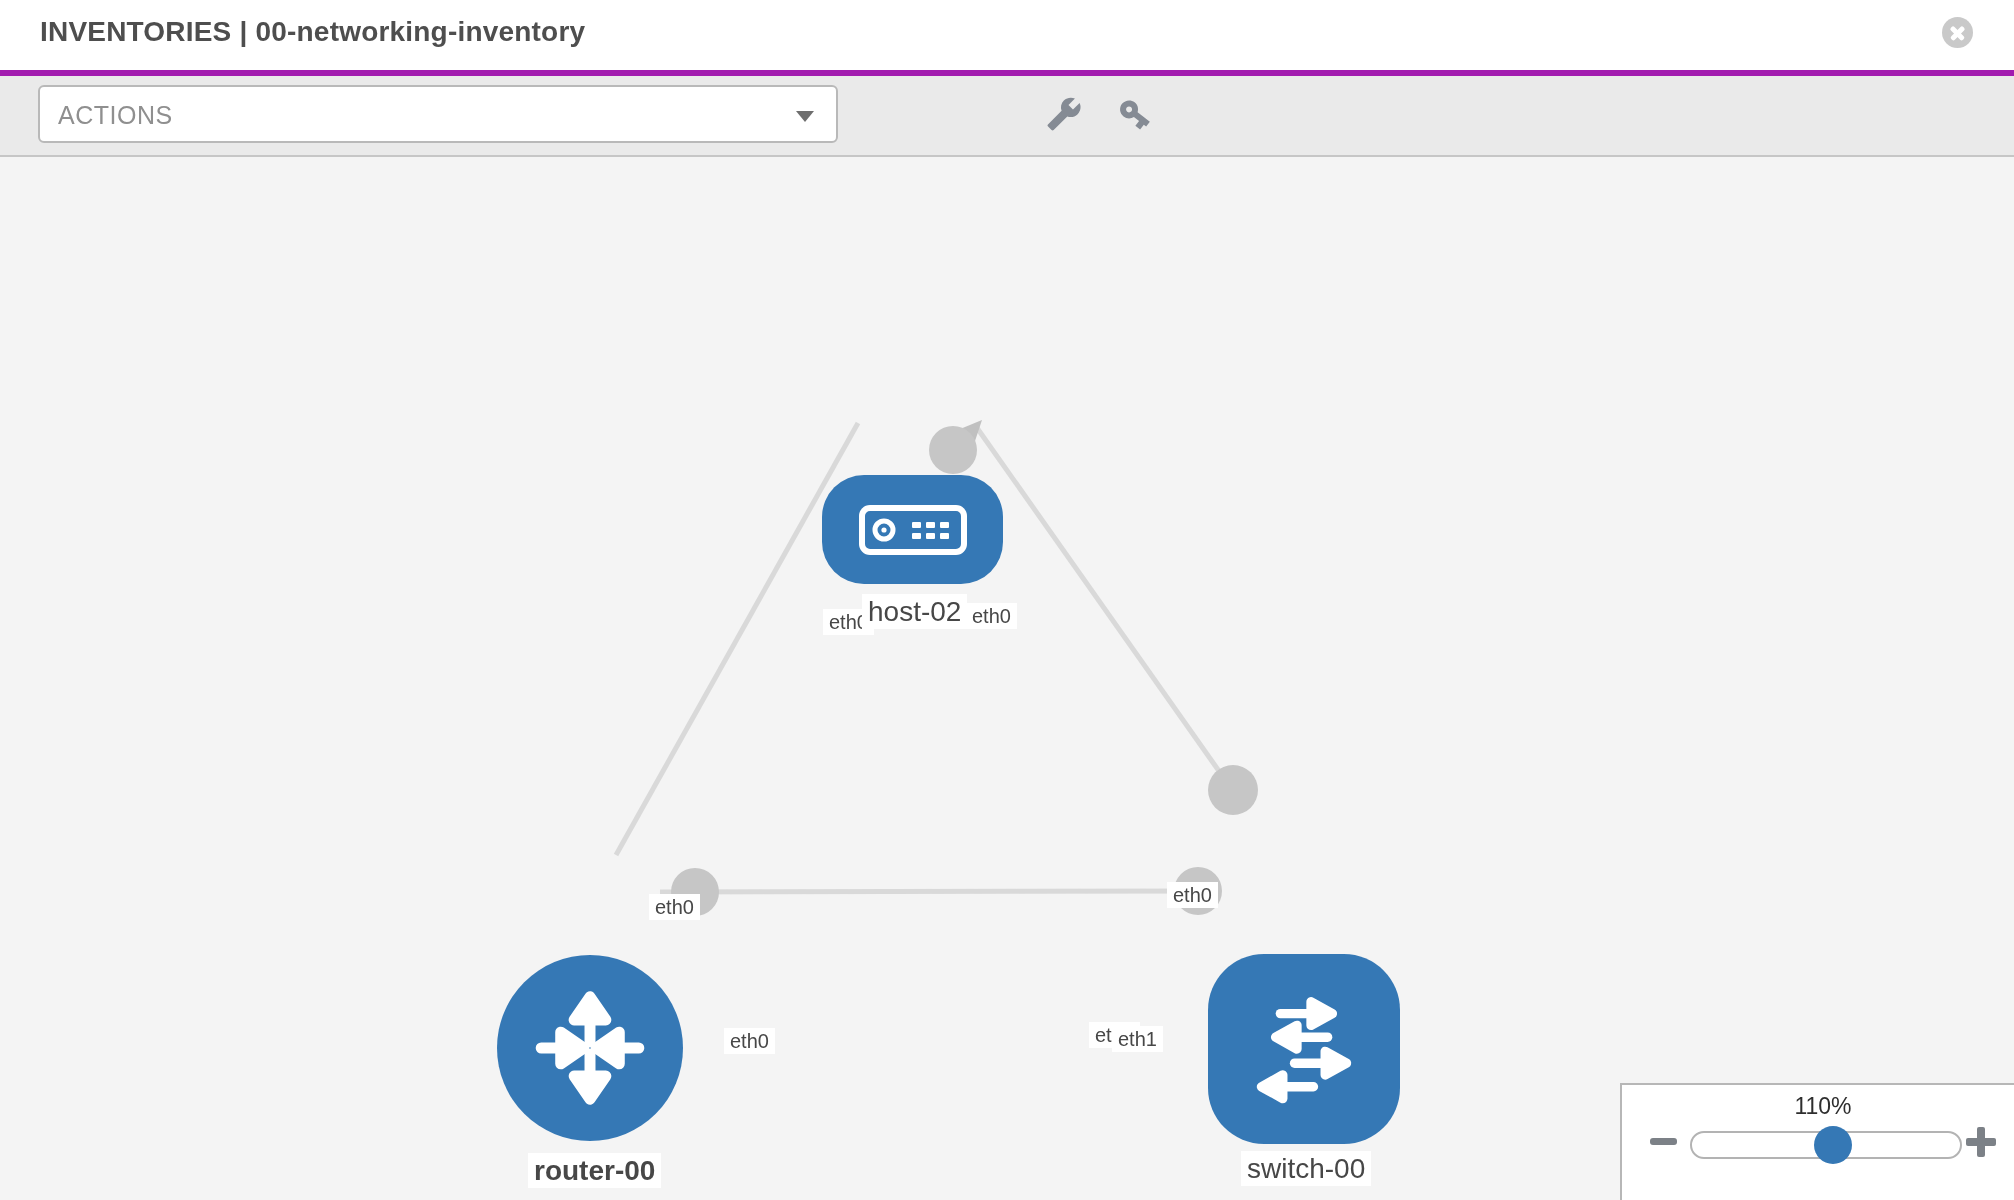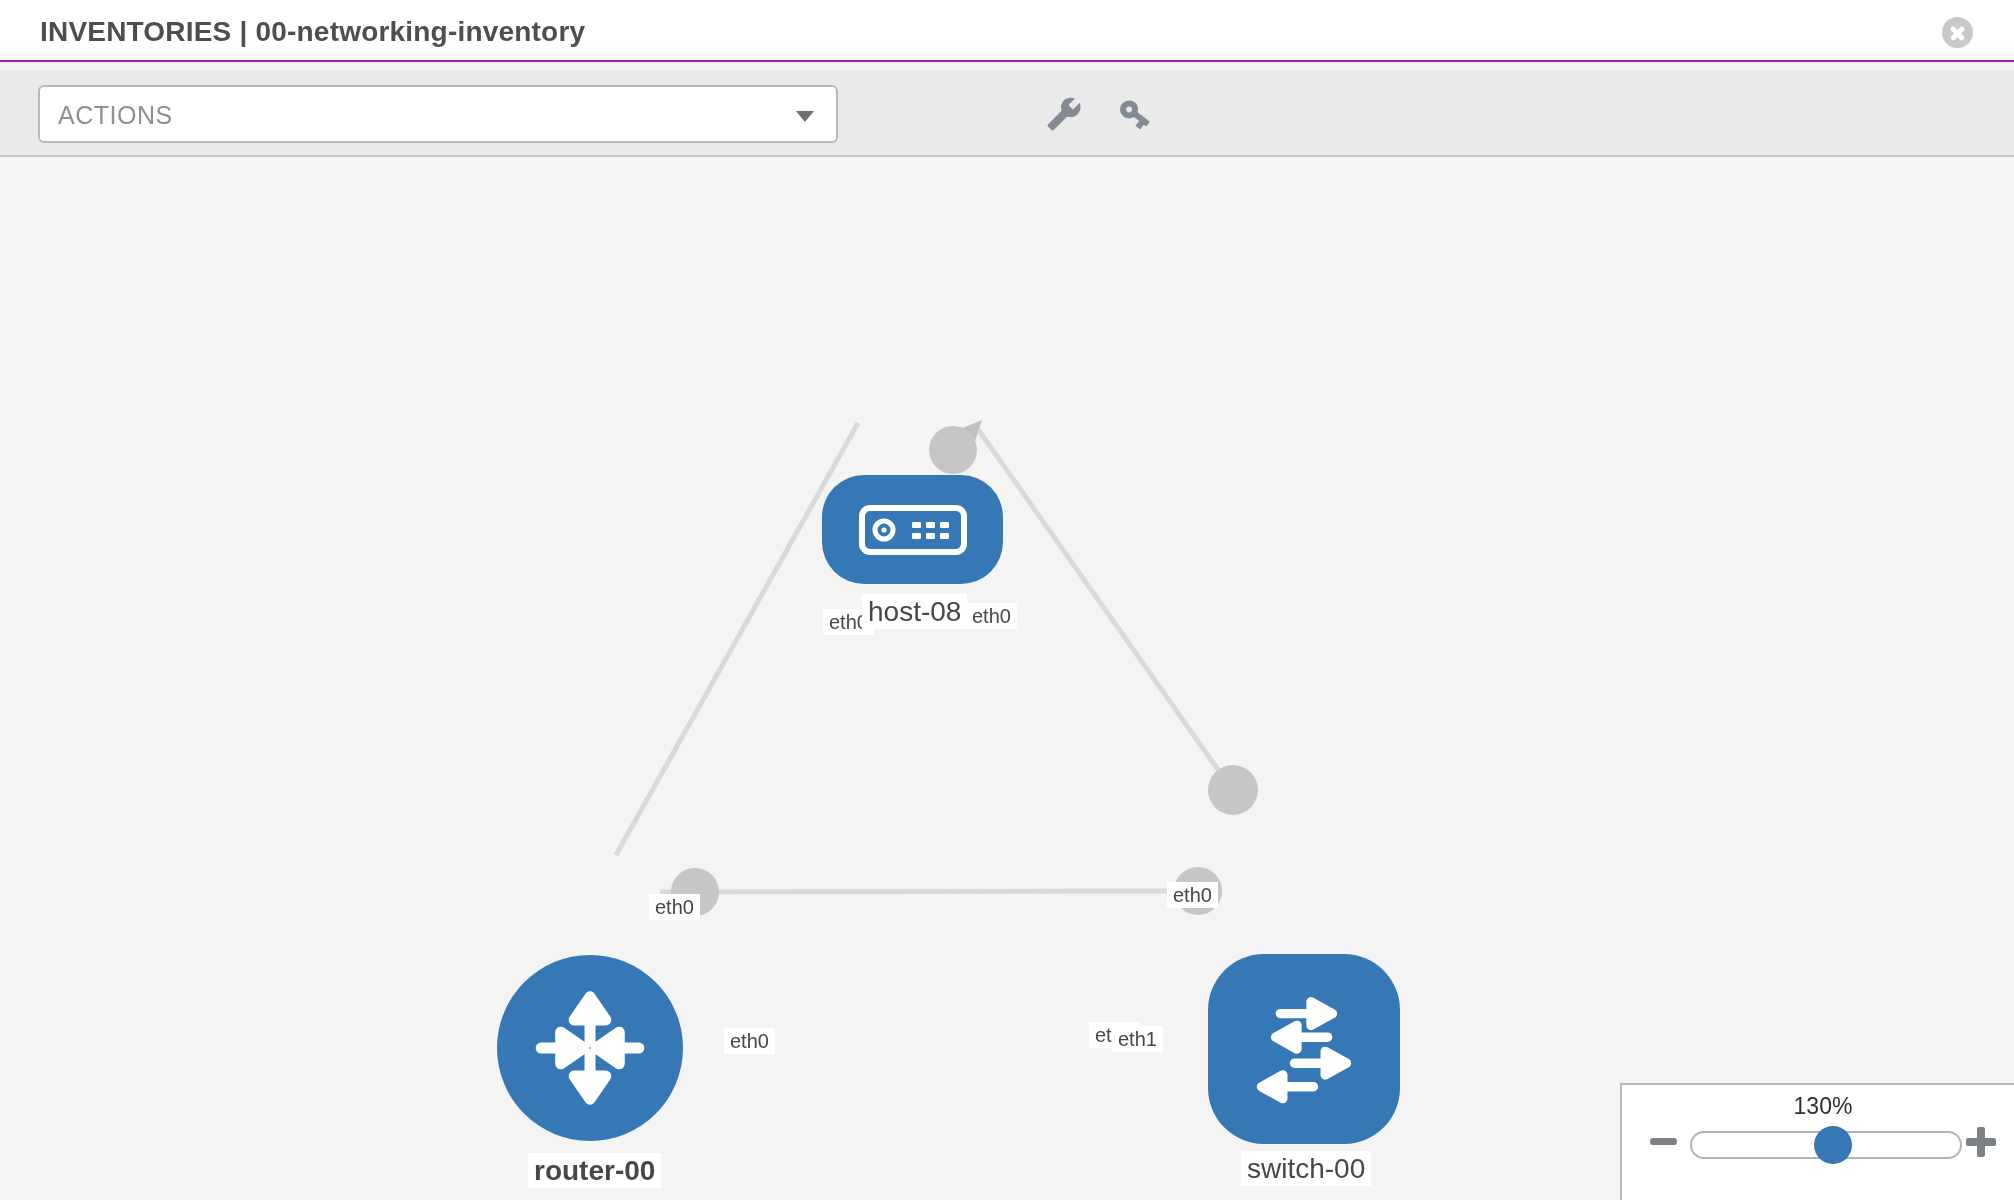--- a/index.html
+++ b/index.html
@@ -6,21 +6,21 @@
     --node_blue:#3578b5;
     --edge_gray:#d9d9d9;
     --interface_gray:#c6c6c6;
   }
   *{box-sizing:border-box;margin:0;padding:0;}
   html,body{width:2014px;height:1200px;}
   body{font-family:"Liberation Sans",sans-serif;background:#fff;}
   .app{position:relative;width:2014px;height:1200px;overflow:hidden;background:#f4f4f4;}
 
   
-  .header{position:absolute;left:0;top:0;width:2014px;height:62px;background:#fff;border-bottom:2px solid #a21caf;z-index:20;}
+  .header{position:absolute;left:0;top:0;width:2014px;height:76px;background:#fff;border-bottom:6px solid #a21caf;z-index:20;}
   .page-title{position:absolute;left:40px;top:16px;font-size:28px;font-weight:bold;color:#4e4e4e;letter-spacing:.2px;}
   .close-btn{position:absolute;left:1942px;top:17px;width:31px;height:31px;border-radius:50%;background:#c9c9c9;cursor:pointer;}
   .close-btn .x1,.close-btn .x2{position:absolute;left:7px;top:13.5px;width:17px;height:4.5px;background:#fff;border-radius:2px;}
   .close-btn .x1{transform:rotate(45deg);} .close-btn .x2{transform:rotate(-45deg);}
 
   
   .toolbar{position:absolute;left:0;top:70px;width:2014px;height:87px;background:#eaeaea;border-bottom:2px solid #c6c6c6;z-index:19;}
   .dd{position:absolute;top:15px;height:58px;background:#fff;border:2px solid #b9b9b9;border-radius:6px;cursor:pointer;padding-left:9px;}
   .dd-actions{left:38px;width:800px;}
   .dd-search{left:1182px;width:792px;}
@@ -150,33 +150,33 @@
           <polygon points="26,40 44,30 44,50"></polygon>
           <line x1="42" y1="62" x2="70" y2="62"></line>
           <polygon points="86,62 68,52 68,72"></polygon>
           <line x1="58" y1="82" x2="30" y2="82"></line>
           <polygon points="14,82 32,72 32,92"></polygon>
         </g>
       </svg>
     </div>
 
     <div class="chip port lbl-host-eth-l">eth0</div>
-    <div class="chip name lbl-host">host-08</div>
+    <div class="chip name lbl-host">host-02</div>
     <div class="chip port lbl-host-eth-r">eth0</div>
     <div class="chip port lbl-hr-mid">eth0</div>
     <div class="chip port lbl-hs-mid">eth0</div>
     <div class="chip port lbl-rs-l">eth0</div>
     <div class="chip port lbl-rs-r-back">eth0</div>
     <div class="chip port lbl-rs-r-front">eth1</div>
     <div class="chip name lbl-router">router-00</div>
     <div class="chip name lbl-switch">switch-00</div>
   </div>
 
   <div class="zoom-panel"></div>
-  <div class="zoom-level">130%</div>
+  <div class="zoom-level">110%</div>
   <div class="zoom-minus"></div>
   <div class="zoom-track"></div>
   <div class="zoom-thumb"></div>
   <div class="zoom-plus">
     <span class="pbar-h"></span>
     <span class="pbar-v"></span>
   </div>
 
 </div>
 

